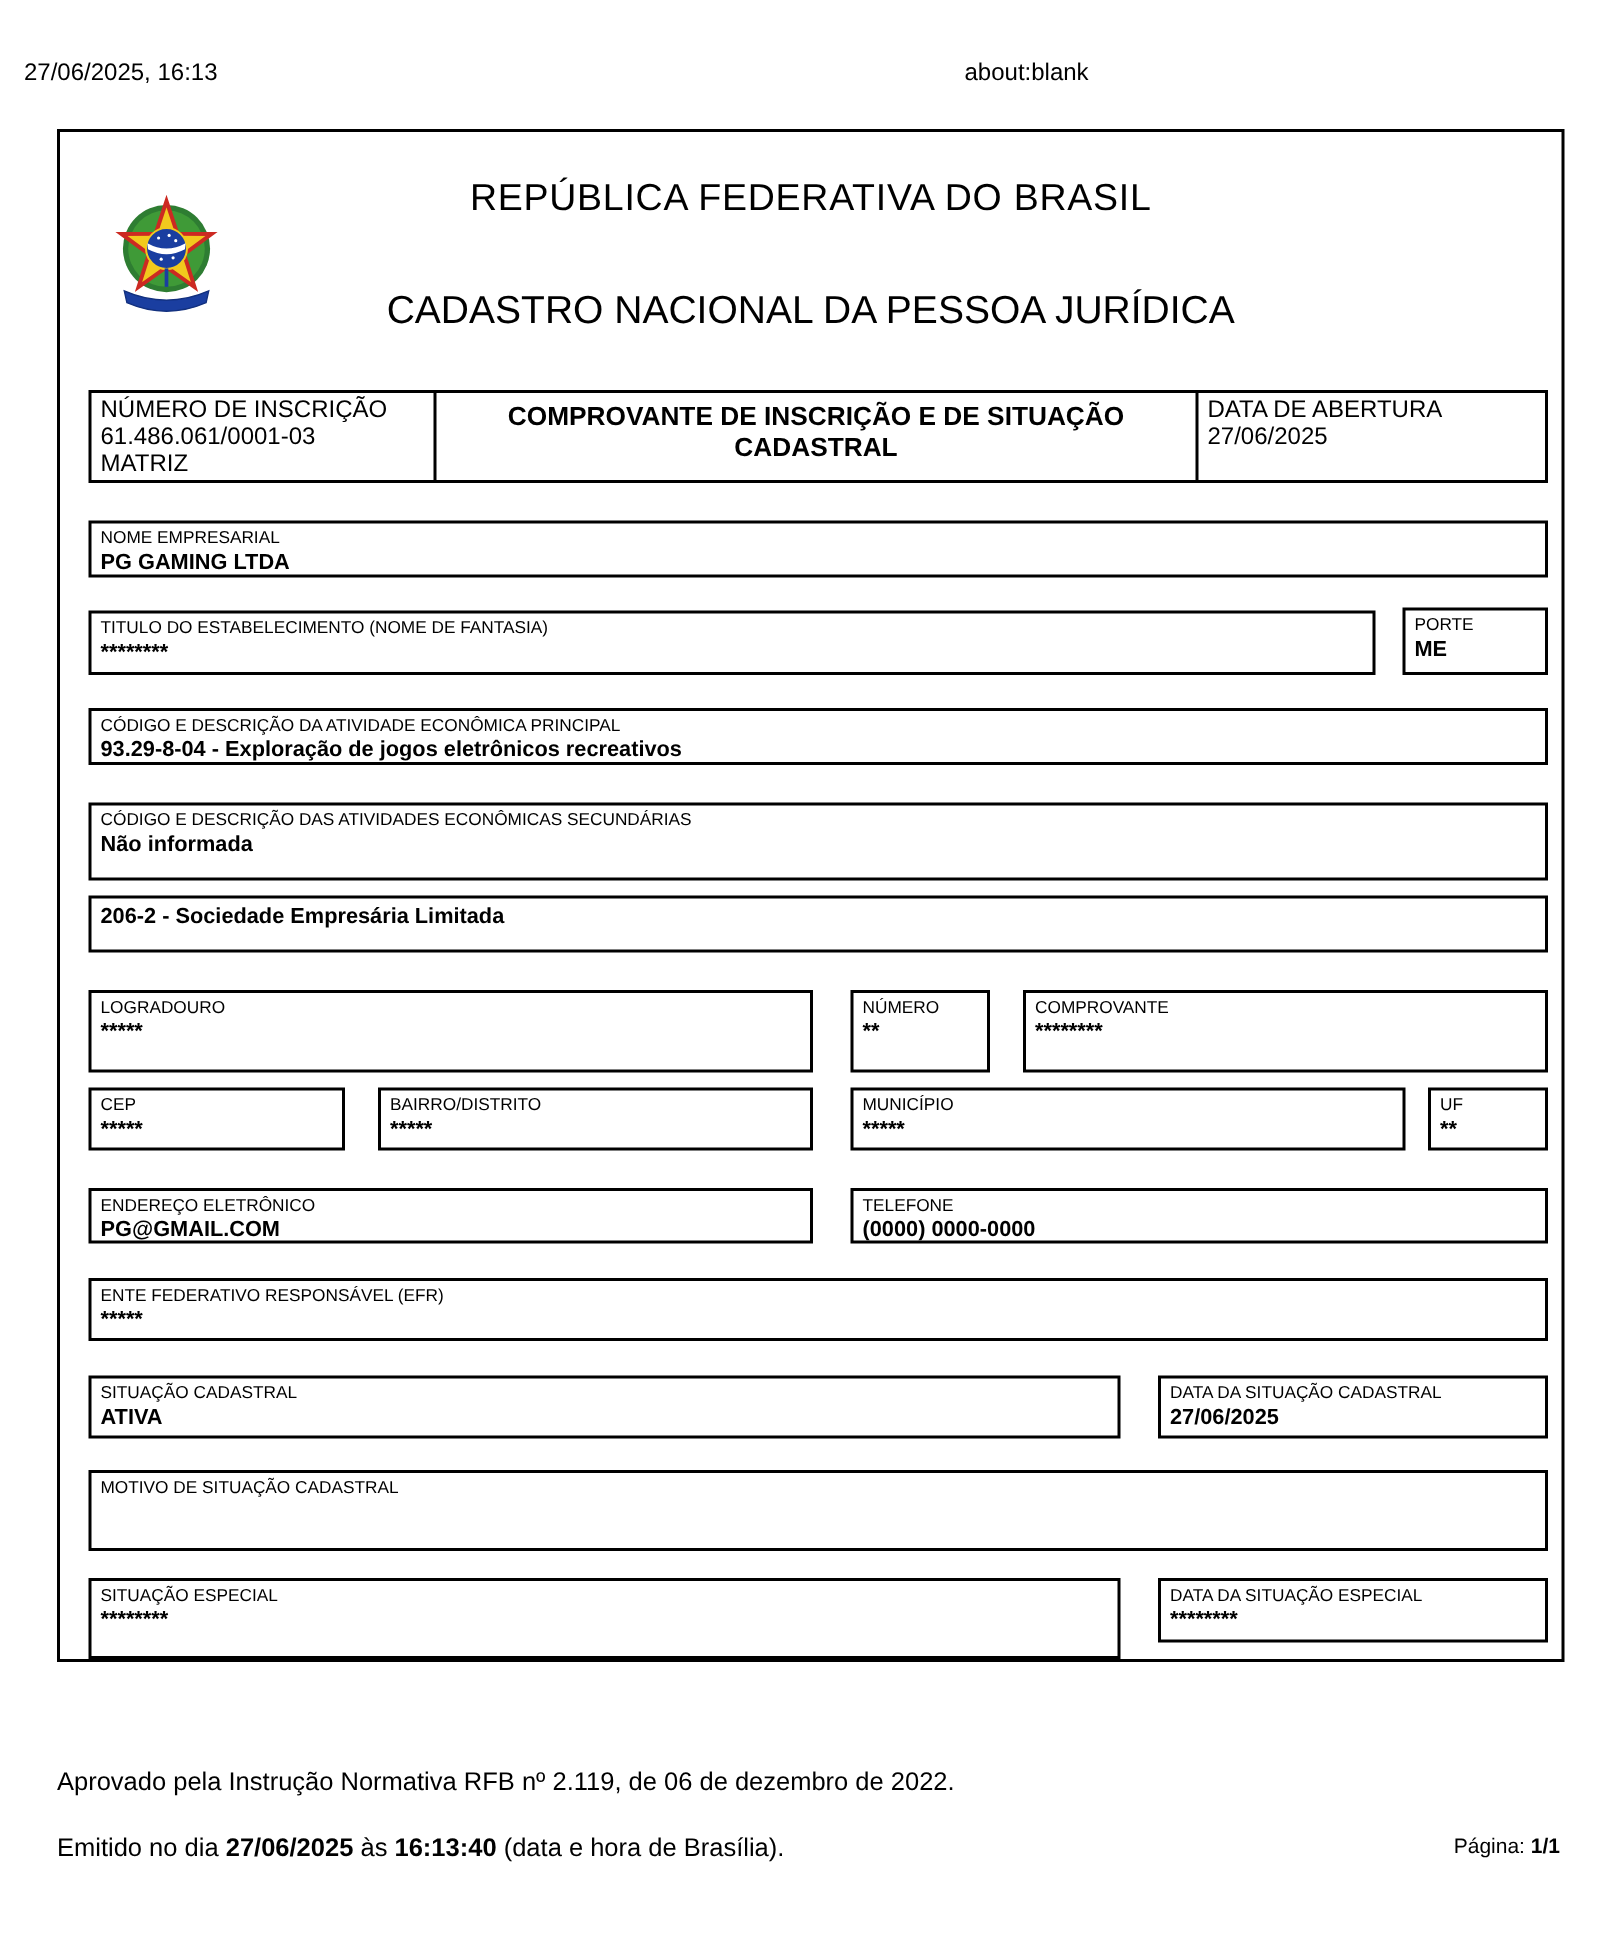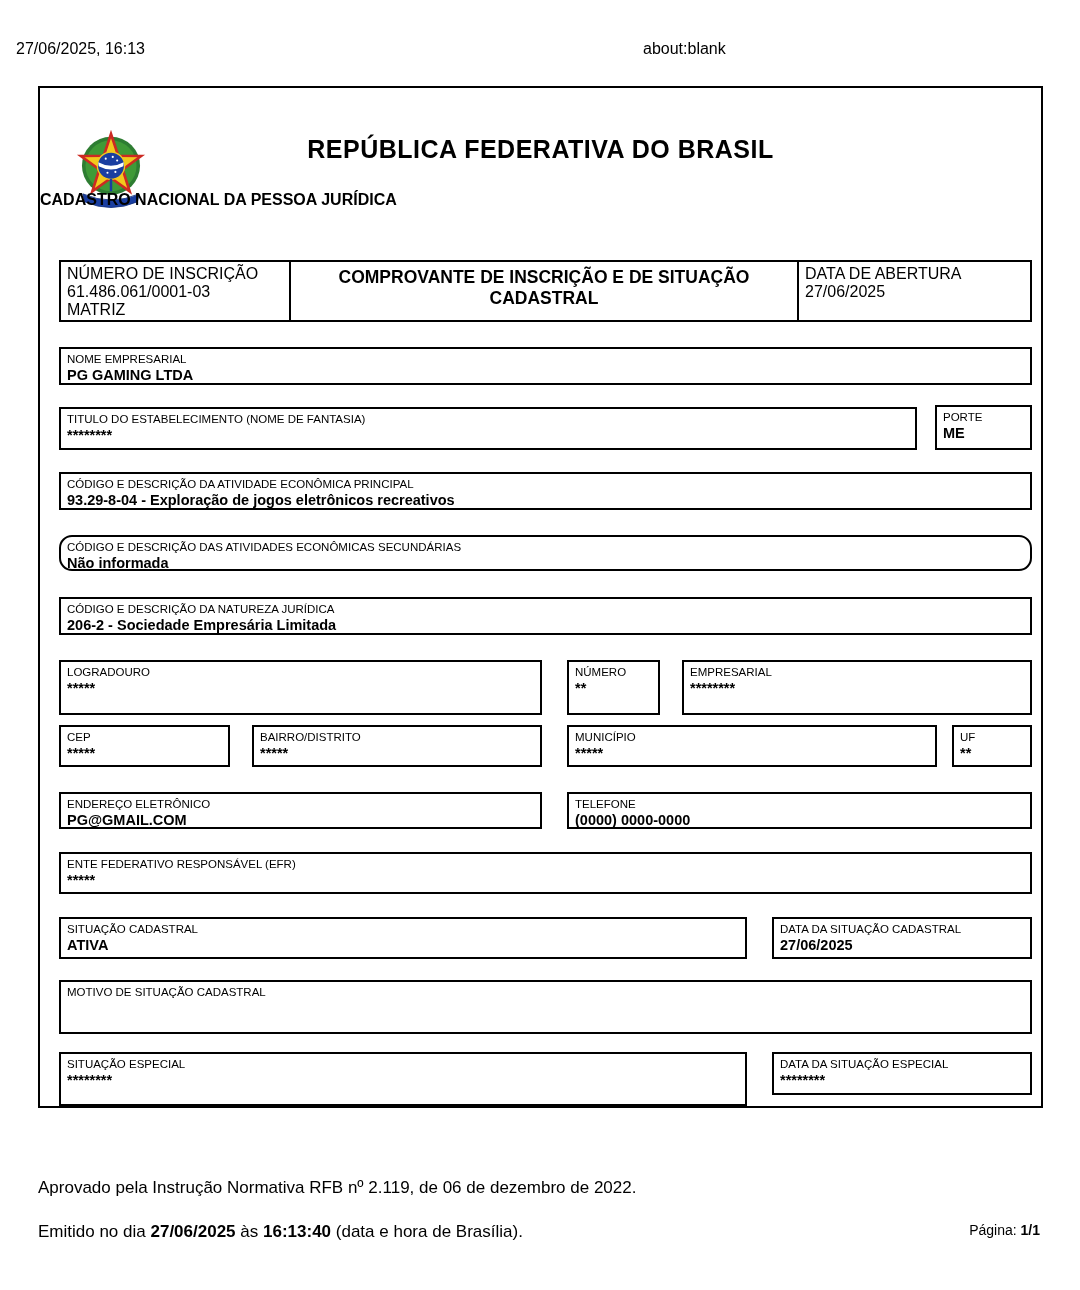--- a/index.html
+++ b/index.html
@@ -24,27 +24,26 @@
     width: 1005px; height: 1022px;
     border: 2px solid #000;
     background: #fff;
   }
   .emblem {
     position: absolute; left: 27px; top: 36px;
     width: 88px; height: 94px;
   }
   .doc-title {
     position: absolute; left: 0; top: 30px; width: 100%;
-    text-align: center; font-size: 25px; font-weight: bold;
+    text-align: center; font-size: 25px; font-weight: normal;
     letter-spacing: 0.5px;
-    margin-top: 17px;
   }
   .doc-subtitle {
     position: absolute; left: 0; top: 103px; width: 100%;
-    text-align: left; font-size: 16px; font-weight: bold;
+    text-align: center; font-size: 26px; font-weight: normal;
   }
   .cell {
     position: absolute;
     border: 2px solid #000;
     padding: 3px 6px 2px 6px;
     background: #fff;
     overflow: hidden;
   }
   .cell .lbl { font-size: 11.5px; line-height: 14px; white-space: nowrap; }
   .cell .val { font-size: 14.5px; font-weight: bold; line-height: 18px; white-space: nowrap; }
@@ -130,40 +129,39 @@
   <div class="cell" style="left:895px; top:317px; width:97px; height:45px;">
     <div class="lbl">PORTE</div>
     <div class="val">ME</div>
   </div>
 
   <div class="cell" style="left:19px; top:384px; width:973px; height:38px;">
     <div class="lbl">CÓDIGO E DESCRIÇÃO DA ATIVIDADE ECONÔMICA PRINCIPAL</div>
     <div class="val">93.29-8-04 - Exploração de jogos eletrônicos recreativos</div>
   </div>
 
-  <div class="cell" style="left:19px; top:447px; width:973px; height:36px;border-radius:13px;">
+  <div class="cell" style="left:19px; top:447px; width:973px; height:52px;">
     <div class="lbl">CÓDIGO E DESCRIÇÃO DAS ATIVIDADES ECONÔMICAS SECUNDÁRIAS</div>
     <div class="val">Não informada</div>
   </div>
 
   <div class="cell" style="left:19px; top:509px; width:973px; height:38px;">
-    <div class="lbl">CÓDIGO E DESCRIÇÃO DA NATUREZA JURÍDICA</div>
     <div class="val">206-2 - Sociedade Empresária Limitada</div>
   </div>
 
   <div class="cell" style="left:19px; top:572px; width:483px; height:55px;">
     <div class="lbl">LOGRADOURO</div>
     <div class="val">*****</div>
   </div>
   <div class="cell" style="left:527px; top:572px; width:93px; height:55px;">
     <div class="lbl">NÚMERO</div>
     <div class="val">**</div>
   </div>
   <div class="cell" style="left:642px; top:572px; width:350px; height:55px;">
-    <div class="lbl">EMPRESARIAL</div>
+    <div class="lbl">COMPROVANTE</div>
     <div class="val">********</div>
   </div>
 
   <div class="cell" style="left:19px; top:637px; width:171px; height:42px;">
     <div class="lbl">CEP</div>
     <div class="val">*****</div>
   </div>
   <div class="cell" style="left:212px; top:637px; width:290px; height:42px;">
     <div class="lbl">BAIRRO/DISTRITO</div>
     <div class="val">*****</div>

